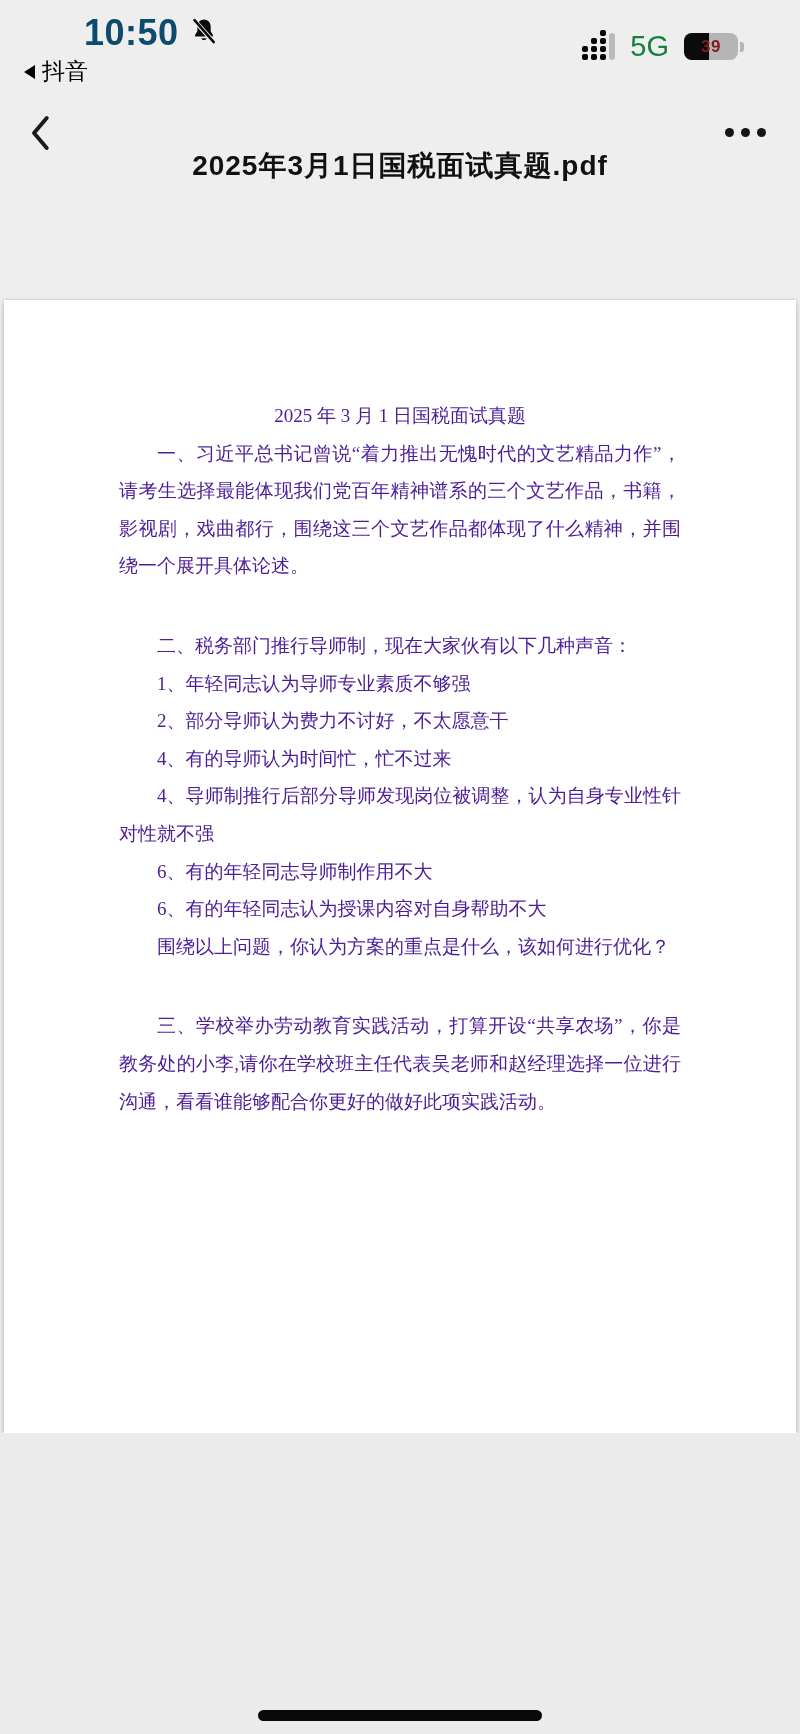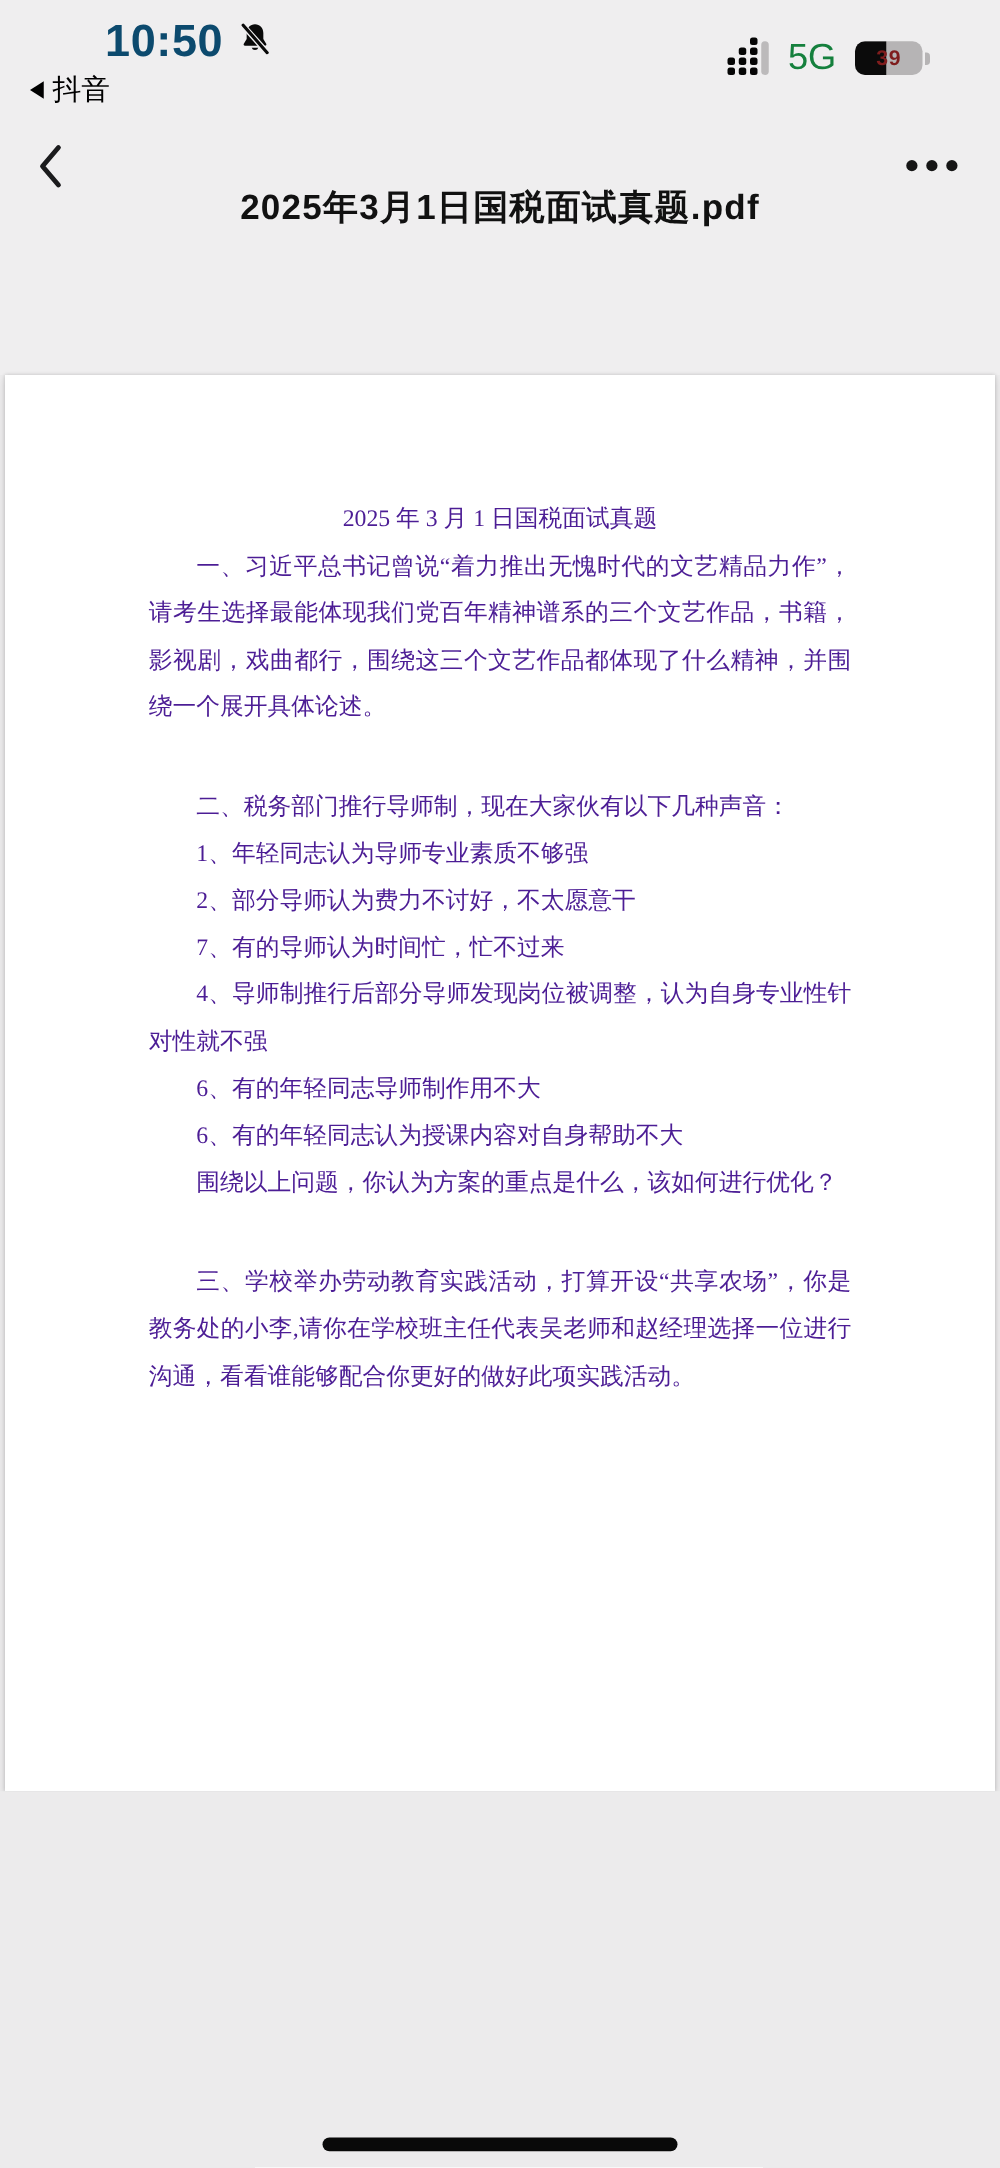--- a/index.html
+++ b/index.html
@@ -220,21 +220,21 @@
     </div>
 
   </div>
 
   <div class="page">
     <p class="doc-heading">2025 年 3 月 1 日国税面试真题</p>
     <p class="para">一、习近平总书记曾说“着力推出无愧时代的文艺精品力作”，请考生选择最能体现我们党百年精神谱系的三个文艺作品，书籍，影视剧，戏曲都行，围绕这三个文艺作品都体现了什么精神，并围绕一个展开具体论述。</p>
     <p class="para sec-gap">二、税务部门推行导师制，现在大家伙有以下几种声音：</p>
     <p class="para">1、年轻同志认为导师专业素质不够强</p>
     <p class="para">2、部分导师认为费力不讨好，不太愿意干</p>
-    <p class="para">7、有的导师认为时间忙，忙不过来</p>
+    <p class="para">4、有的导师认为时间忙，忙不过来</p>
     <p class="para">4、导师制推行后部分导师发现岗位被调整，认为自身专业性针对性就不强</p>
     <p class="para">6、有的年轻同志导师制作用不大</p>
     <p class="para">6、有的年轻同志认为授课内容对自身帮助不大</p>
     <p class="para">围绕以上问题，你认为方案的重点是什么，该如何进行优化？</p>
     <p class="para sec-gap">三、学校举办劳动教育实践活动，打算开设“共享农场”，你是教务处的小李,请你在学校班主任代表吴老师和赵经理选择一位进行沟通，看看谁能够配合你更好的做好此项实践活动。</p>
   </div>
 
   <div class="below">
     <div class="home-indicator"></div>
   </div>

